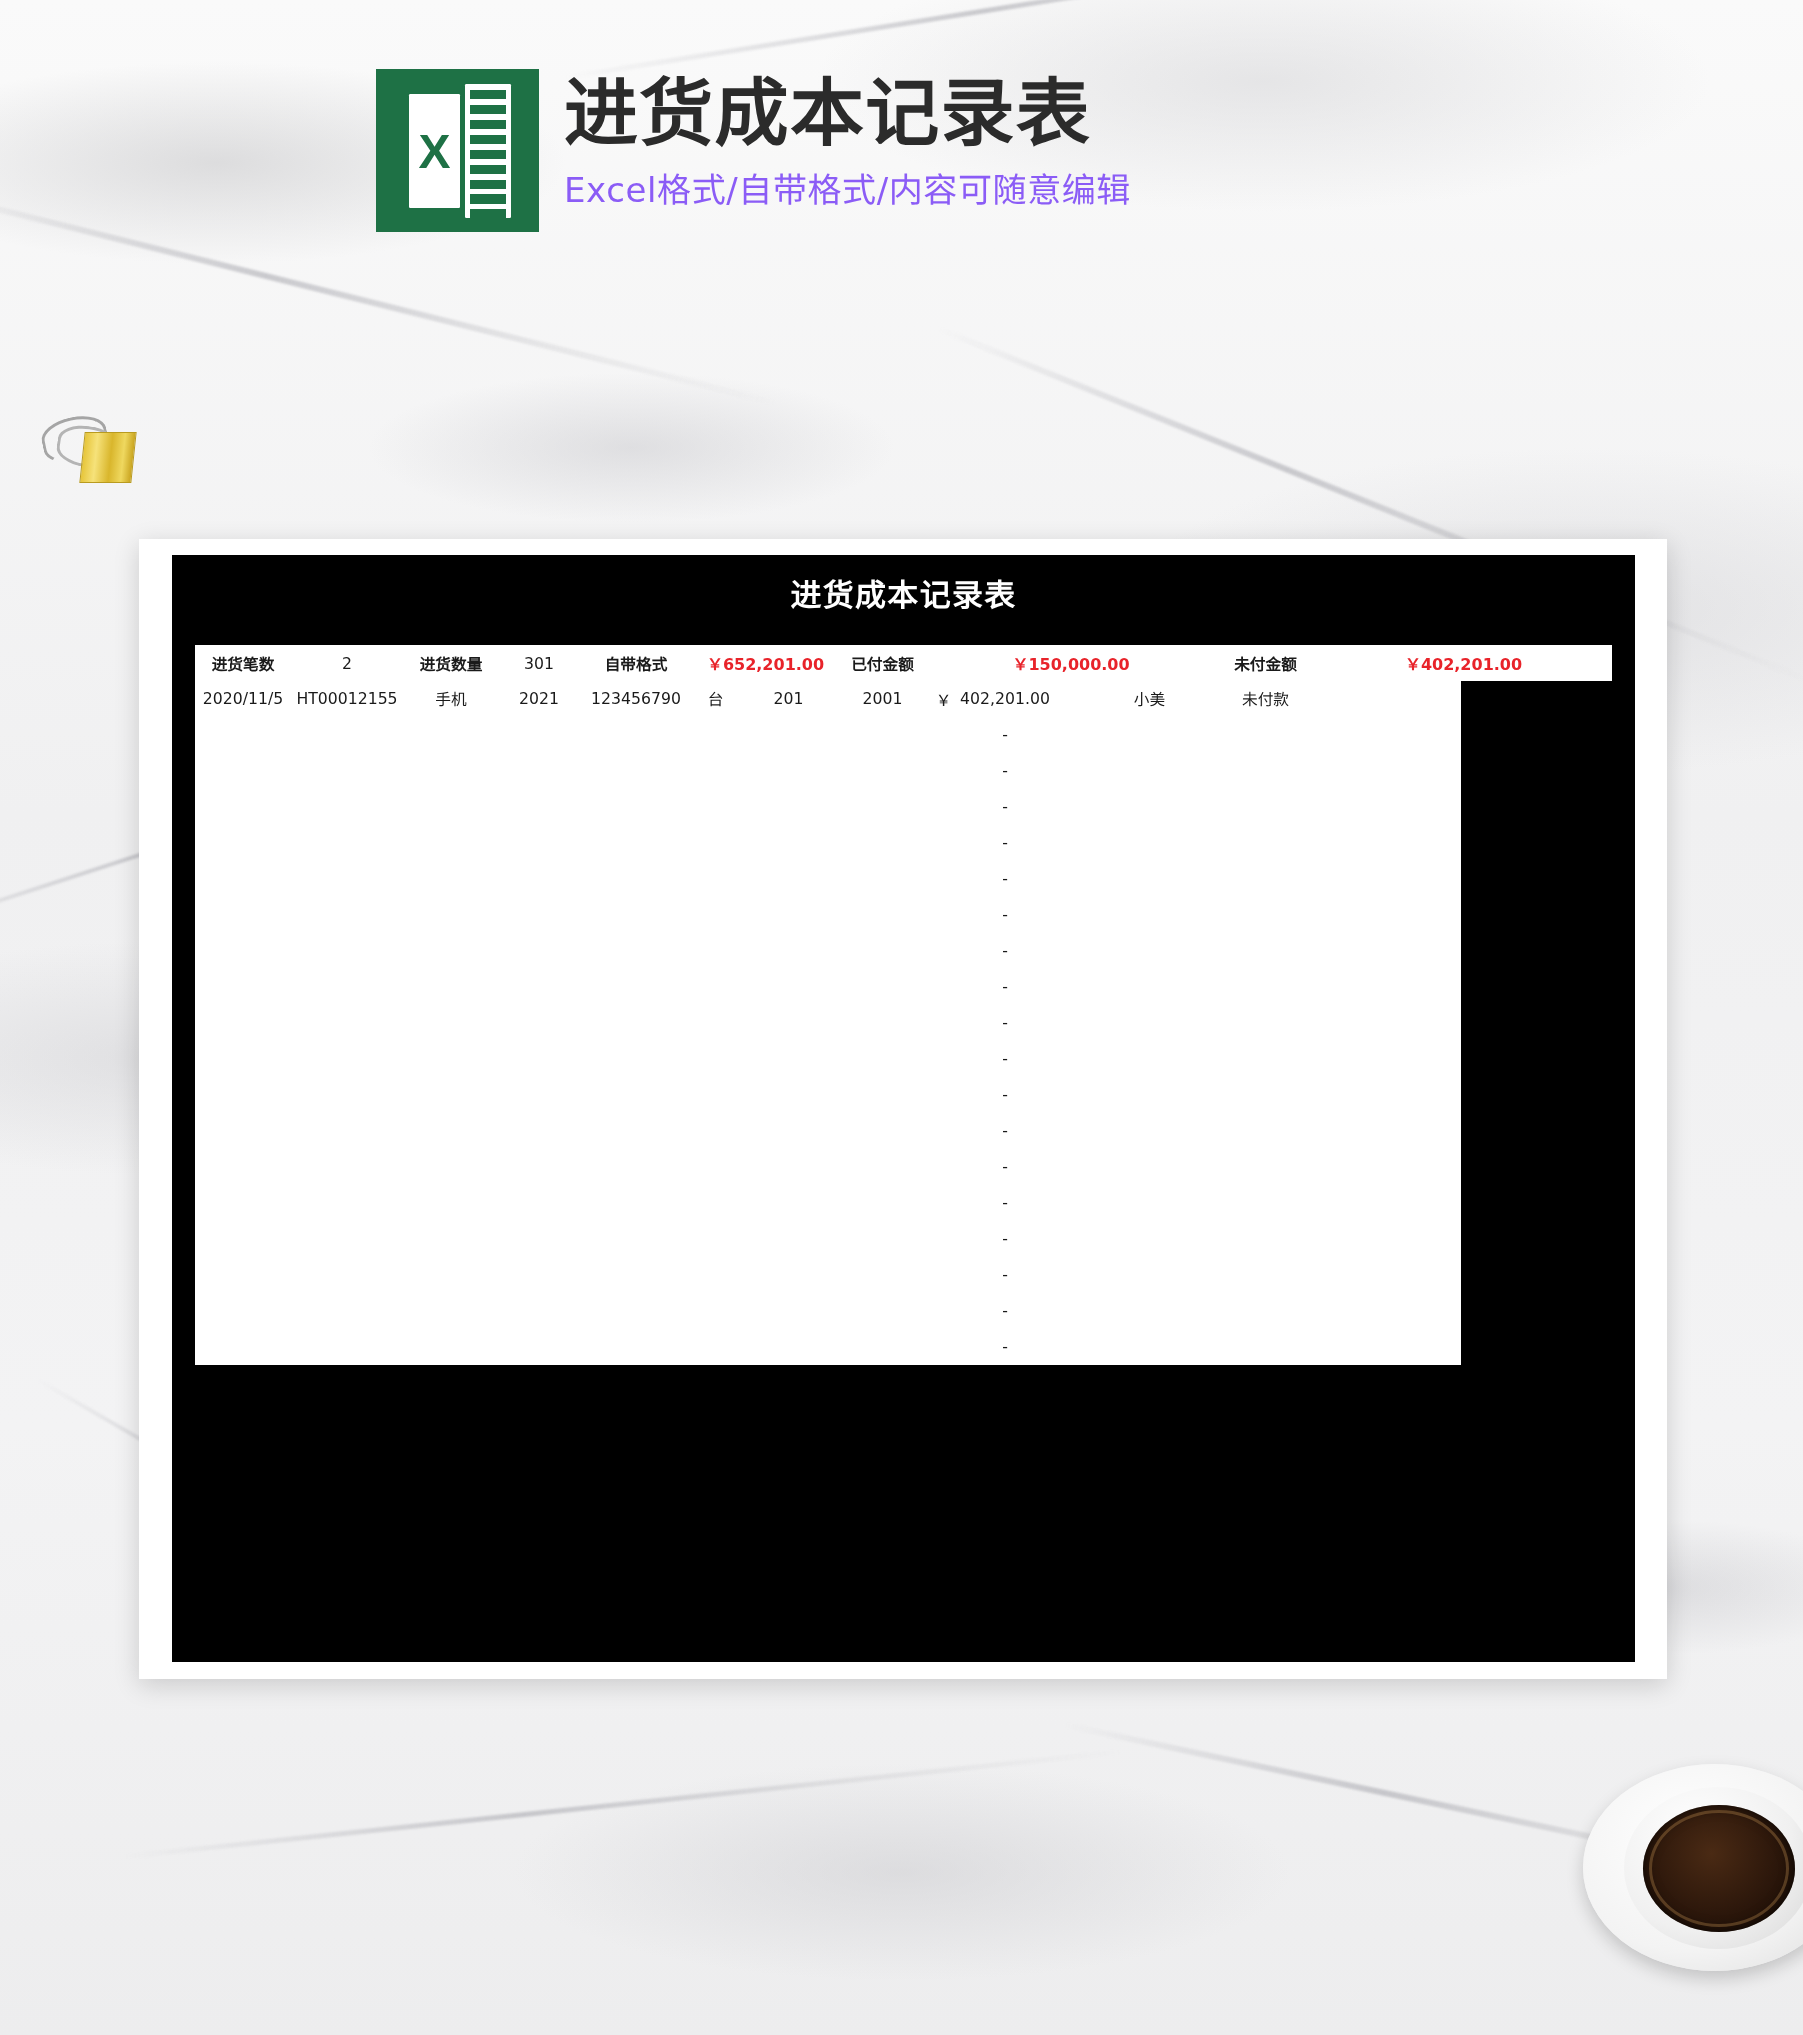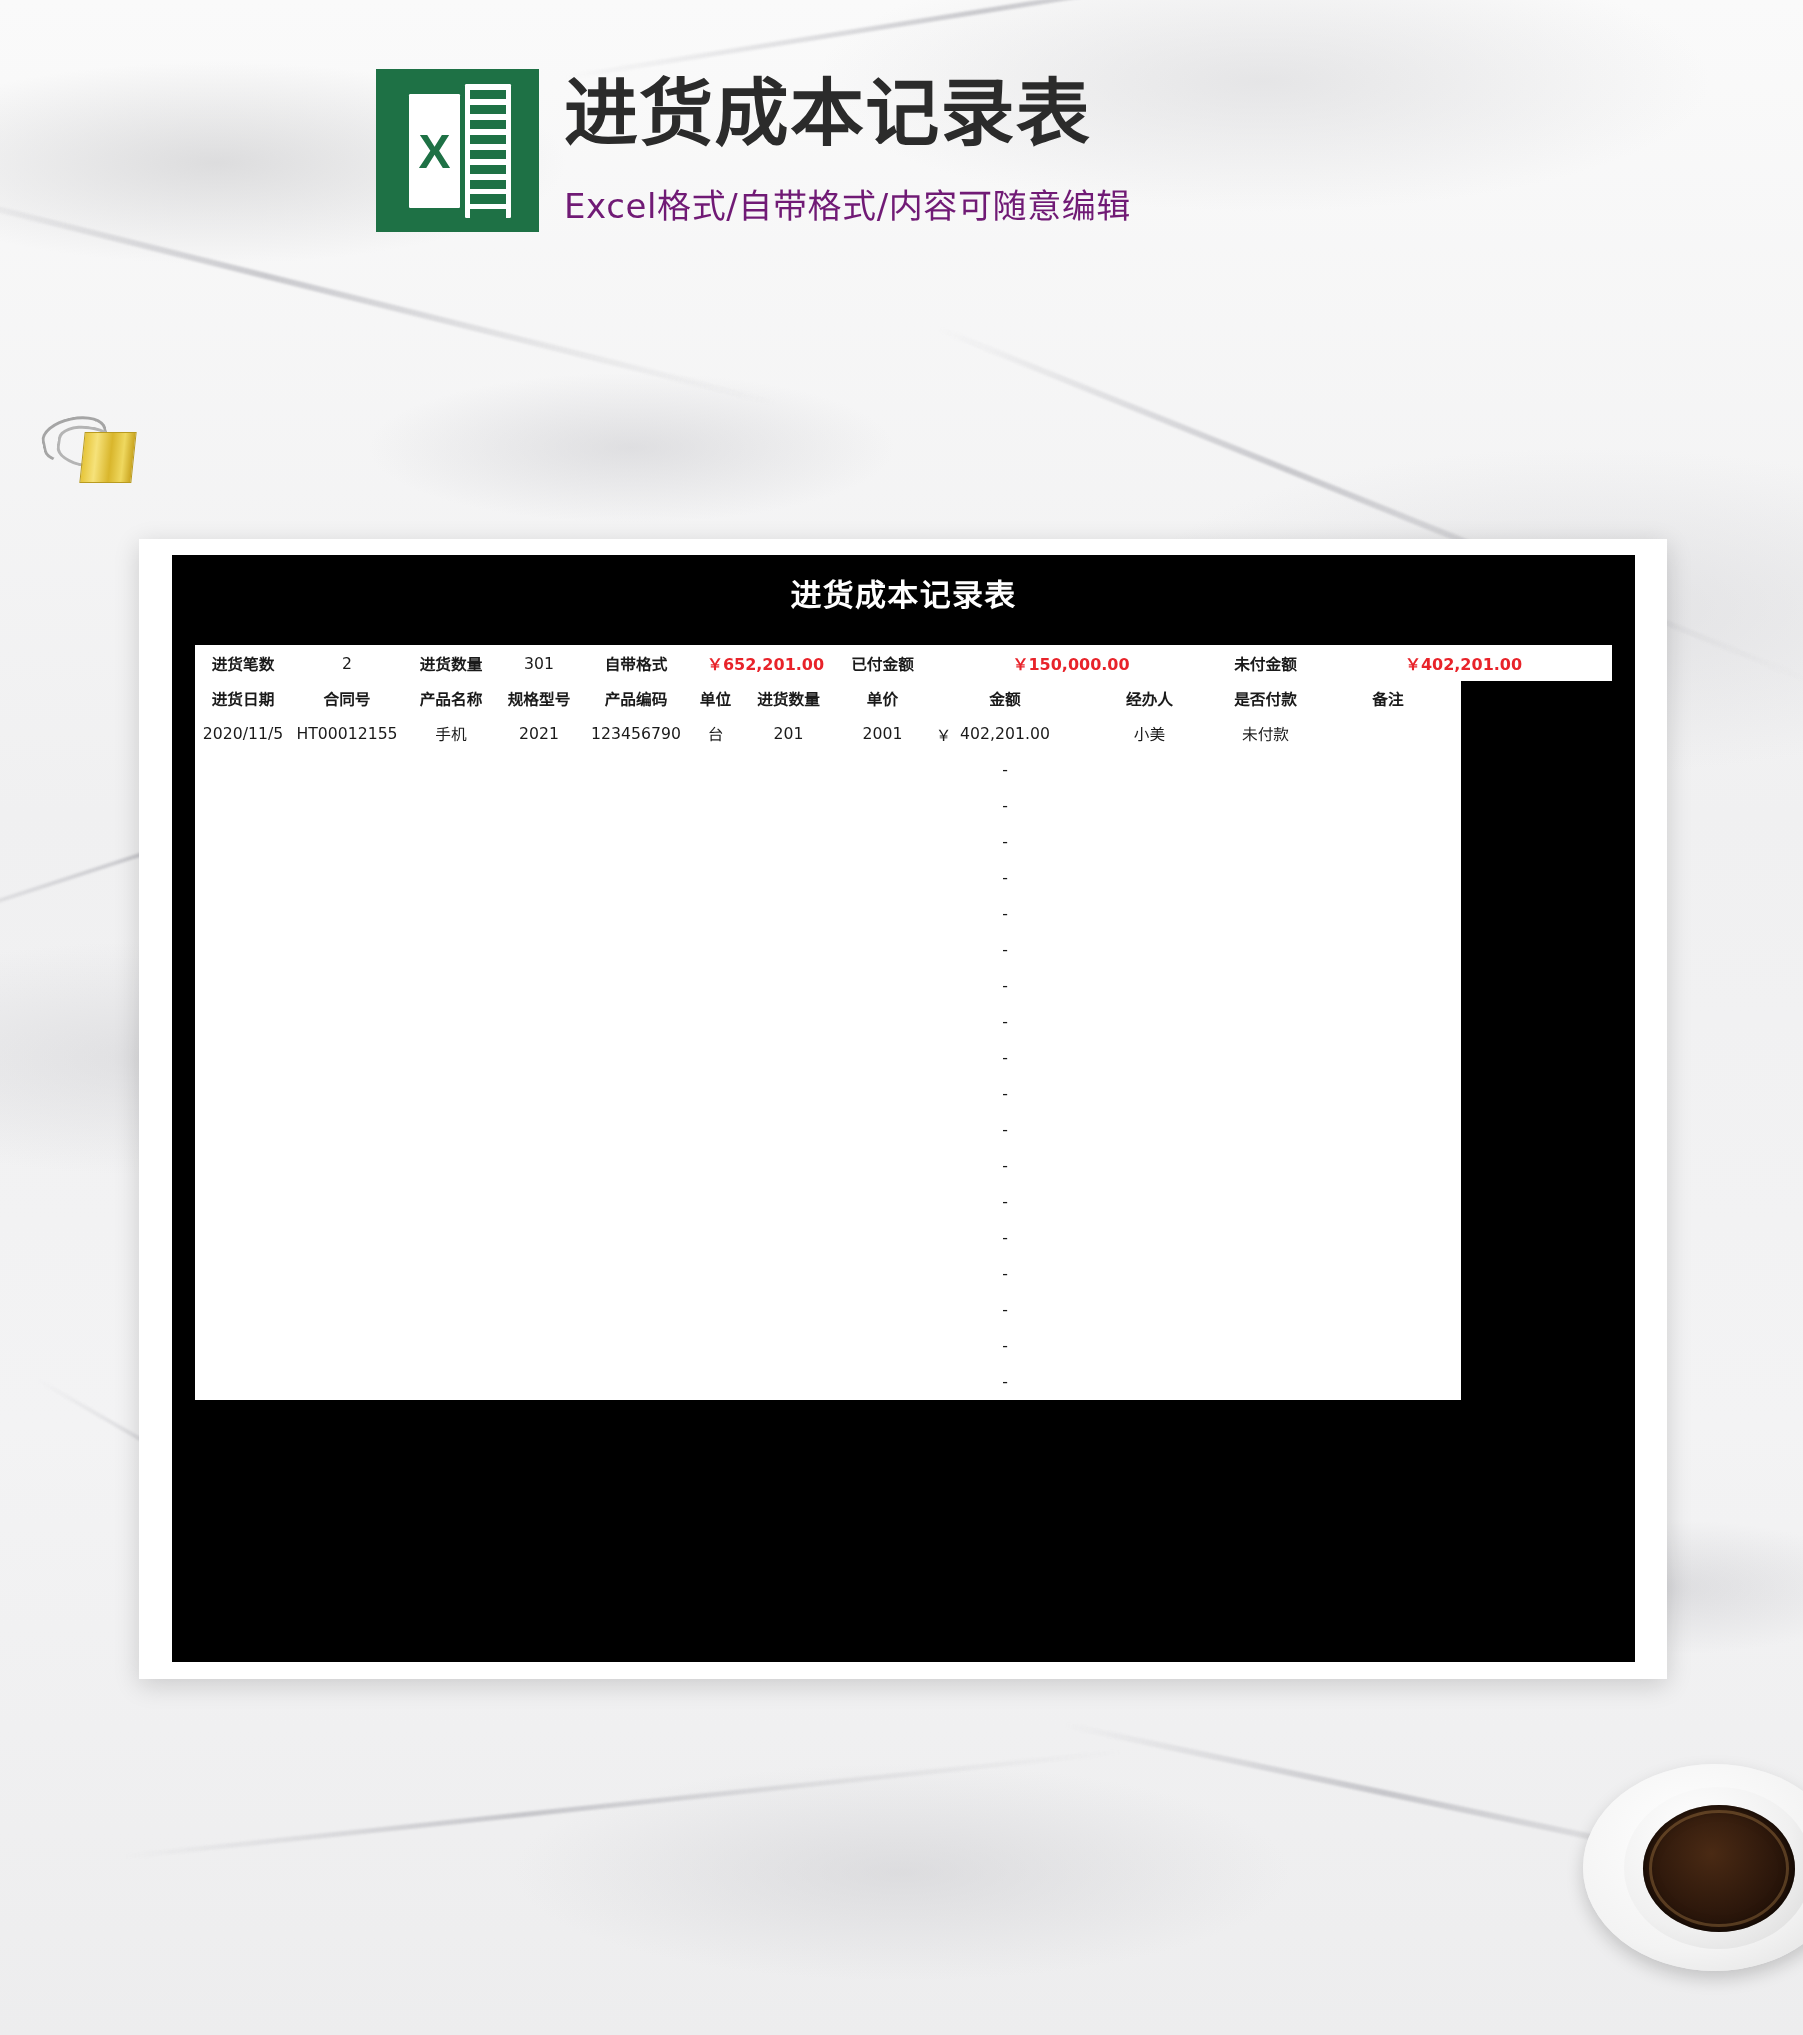--- a/index.html
+++ b/index.html
@@ -92,23 +92,23 @@
   .header-text { padding-top: 3.8px; }
   .header-title {
     font-size: 74px;
     font-weight: bold;
     color: #2b2b2b;
     line-height: 1.1;
     letter-spacing: 1.3px;
     font-family: "DejaVu Sans", "Liberation Sans", sans-serif;
   }
   .header-sub {
-    margin-top: 25px;
+    margin-top: 9px;
     font-size: 34px;
-    color: #701a75;
+    color: #8b5cf6;
     letter-spacing: 0.6px;
     font-family: "DejaVu Sans", "Liberation Sans", sans-serif;
   }
 
   
   .clip {
     position: absolute;
     left: 38px;
     top: 401px;
     width: 100px;
@@ -346,34 +346,20 @@
             <td class="sum-val" colspan="1">2</td>
             <td class="sum-label" colspan="1">进货数量</td>
             <td class="sum-val" colspan="1">301</td>
             <td class="sum-label" colspan="1">自带格式</td>
             <td class="sum-val red" colspan="2">￥652,201.00</td>
             <td class="sum-label" colspan="1">已付金额</td>
             <td class="sum-val red" colspan="2">￥150,000.00</td>
             <td class="sum-label" colspan="1">未付金额</td>
             <td class="sum-val red" colspan="2">￥402,201.00</td>
           </tr>
-          <tr>
-            <td class="col-head">进货日期</td>
-            <td class="col-head">合同号</td>
-            <td class="col-head">产品名称</td>
-            <td class="col-head">规格型号</td>
-            <td class="col-head">产品编码</td>
-            <td class="col-head">单位</td>
-            <td class="col-head">进货数量</td>
-            <td class="col-head">单价</td>
-            <td class="col-head">金额</td>
-            <td class="col-head">经办人</td>
-            <td class="col-head">是否付款</td>
-            <td class="col-head">备注</td>
-          </tr>
           <tr class="data-row">
             <td>2020/11/5</td>
             <td>HT00012155</td>
             <td>手机</td>
             <td>2021</td>
             <td>123456790</td>
             <td>台</td>
             <td>201</td>
             <td>2001</td>
             <td class="amount-cell"><span class="yen">￥</span>402,201.00</td>

